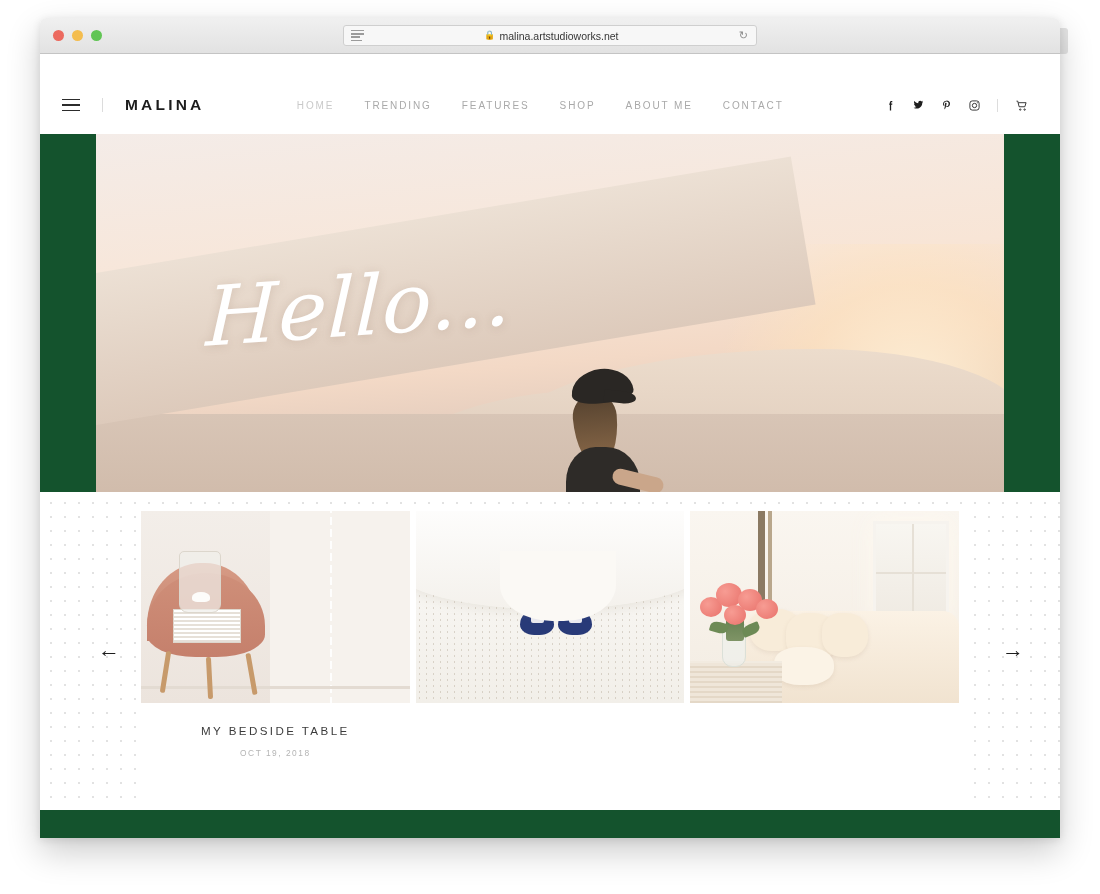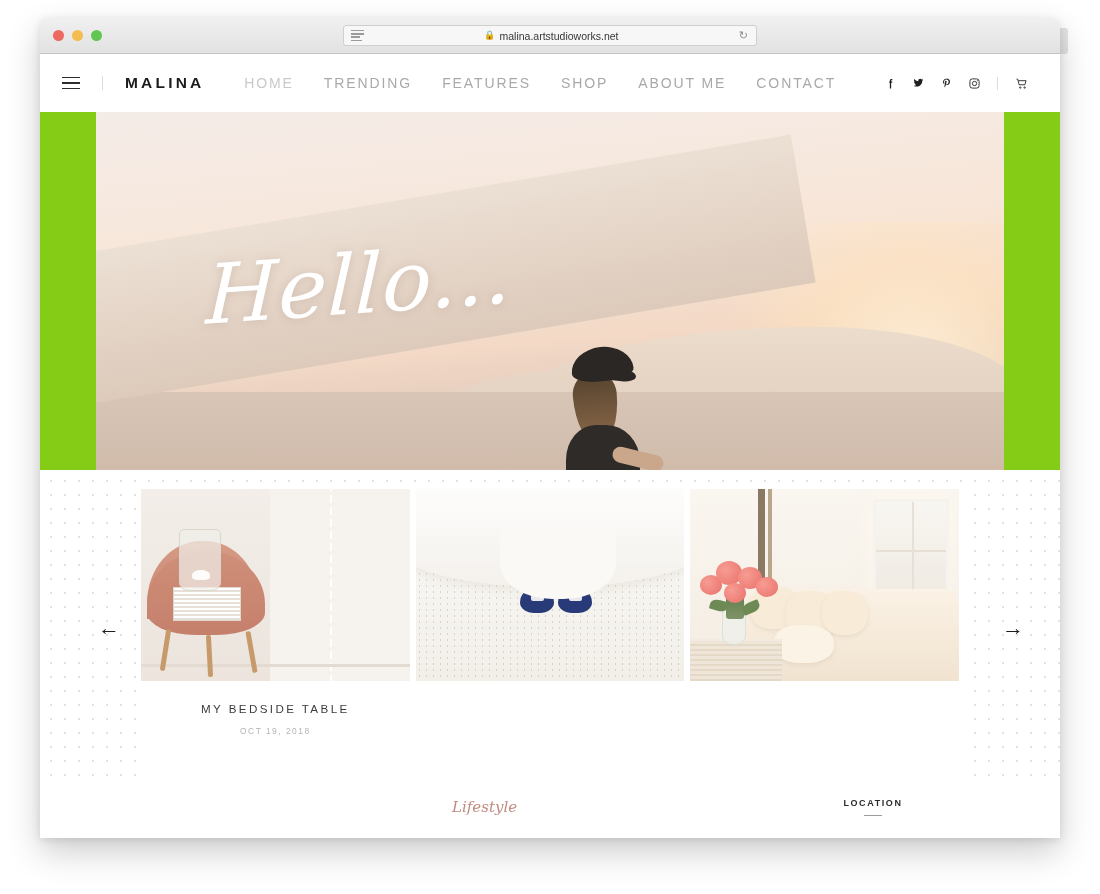--- a/index.html
+++ b/index.html
@@ -73,38 +73,38 @@
   .urlbar .reader i:nth-child(4) { width: 85%; }
   .url-center {
     flex: 1; display: flex; align-items: center; justify-content: center;
     gap: 4px;
     font-size: 10.5px; color: #363636;
   }
   .lock-ico { font-size: 9px; color: #555; line-height: 1; }
   .reload-ico { margin-right: 8px; font-size: 11px; color: #8b8b8b; }
 
   
-  #site { position: relative; height: 784px; background: #84cc16; overflow: hidden; }
+  #site { position: relative; height: 784px; background: #14532d; overflow: hidden; margin-top: 22px; }
 
   
   .site-header {
     height: 58px;
     display: flex; align-items: center;
     padding: 0 25px 0 22px;
     background: #fff;
   }
   .burger { width: 18px; display: flex; flex-direction: column; gap: 4px; cursor: pointer; }
   .burger i { display: block; height: 1.6px; background: #2c2c2c; width: 100%; }
   .hdr-sep { width: 1px; height: 14px; background: #dcdcdc; margin: 0 22px 0 22px; }
   .brand {
     font-size: 15.5px; letter-spacing: 3.2px; font-weight: 700; color: #1c1c1c;
   }
   .nav { display: flex; gap: 30px; margin-left: auto; }
   .nav a {
-    font-size: 14px; letter-spacing: 1.9px; color: #a9a9a9;
+    font-size: 10px; letter-spacing: 1.9px; color: #a9a9a9;
     text-decoration: none; text-transform: uppercase;
   }
   .nav a.active { color: #c9c9c9; }
   .socials { display: flex; align-items: center; gap: 0; margin-left: auto; }
   .soc {
     width: 28px; height: 28px; display: flex; align-items: center; justify-content: center;
     color: #1f1f1f;
   }
   .soc svg { display: block; }
   .soc-sep { width: 1px; height: 13px; background: #dddddd; margin: 0 9px; }
@@ -556,23 +556,16 @@
               <span class="rose r3"></span>
                 <span class="rose r4"></span>
                 <span class="rose r5"></span>
             </div>
             <div class="pad"></div>
           </div>
 
         </div>
       </div>
 
-      <div class="footer-strip">
-        <div class="footer-script">Lifestyle</div>
-        <div class="footer-loc">
-          <div class="lbl">LOCATION</div>
-          <div class="dash"></div>
-        </div>
-      </div>
 
     </div>
   </div>
 </div>
 
 </body></html>

